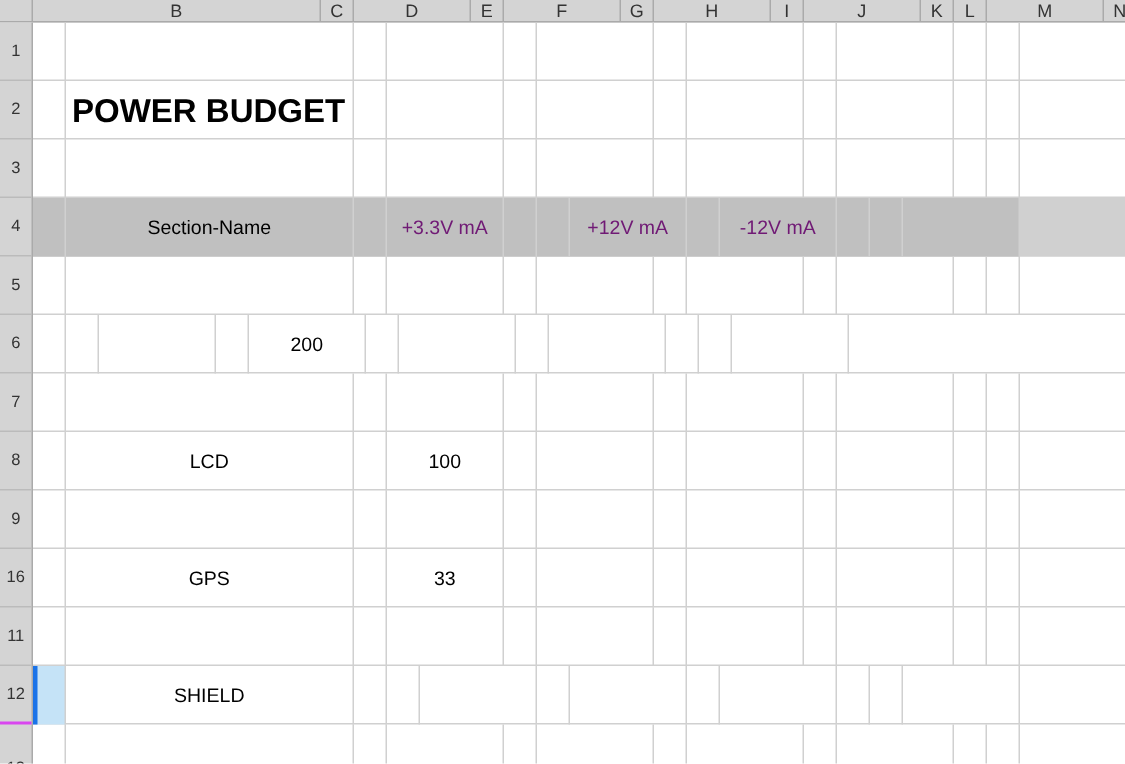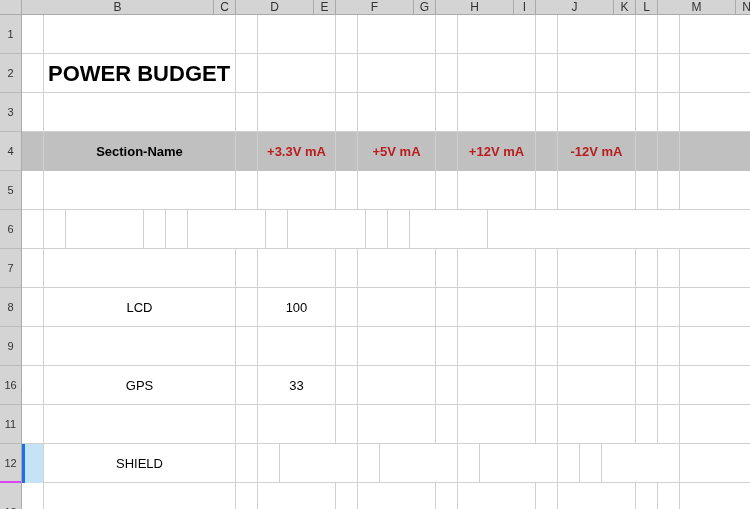--- a/index.html
+++ b/index.html
@@ -95,23 +95,23 @@
     .col-g { width: 22px; min-width: 22px; }
     .col-h { width: 78px; min-width: 78px; }
     .col-i { width: 22px; min-width: 22px; }
     .col-j { width: 78px; min-width: 78px; }
     .col-k { width: 22px; min-width: 22px; }
     .col-l { width: 22px; min-width: 22px; }
     .col-m { width: 78px; min-width: 78px; }
     .col-n { width: 22px; min-width: 22px; }
 
     .cell-center { justify-content: center; }
-    .cell-bold { font-weight: bold; }
-    .cell-blue { color: #b91c1c; align-items: center; }
-    .cell-red { color: #b91c1c; }
+    .cell-bold { font-weight: normal; }
+    .cell-blue { color: #701a75; align-items: center; }
+    .cell-red { color: #701a75; }
     .bg-header { background-color: #c0c0c0; }
 
     .text-center { text-align: center; width: 100%; }
 
     
     .left-blue-border {
       border-left: 3px solid #1a73e8;
     }
   </style>
 </head>
@@ -213,23 +213,20 @@
       <div class="grid-row" style="background:#d0d0d0;">
         <div class="cell col-a bg-header"></div>
         <div class="cell col-b cell-bold cell-center bg-header">
           <span class="text-center">Section-Name</span>
         </div>
         <div class="cell col-c bg-header"></div>
         <div class="cell col-d cell-bold cell-center cell-blue bg-header">
           <span class="text-center">+3.3V mA</span>
         </div>
         <div class="cell col-e bg-header"></div>
-        <div class="cell col-f cell-bold cell-center cell-blue bg-header">
-          <span class="text-center">+5V mA</span>
-        </div>
         <div class="cell col-g bg-header"></div>
         <div class="cell col-h cell-bold cell-center cell-blue bg-header">
           <span class="text-center">+12V mA</span>
         </div>
         <div class="cell col-i bg-header"></div>
         <div class="cell col-j cell-bold cell-center cell-red bg-header">
           <span class="text-center">-12V mA</span>
         </div>
         <div class="cell col-k bg-header"></div>
         <div class="cell col-l bg-header"></div>
@@ -252,20 +249,23 @@
         <div class="cell col-l"></div>
         <div class="cell col-m"></div>
 
       </div>
 
       <div class="grid-row">
         <div class="cell col-a"></div>
         <div class="cell col-c"></div>
         <div class="cell col-d cell-center"></div>
         <div class="cell col-e"></div>
+        <div class="cell col-f cell-center">
+          <span class="text-center">200</span>
+        </div>
         <div class="cell col-g"></div>
         <div class="cell col-h cell-center"></div>
         <div class="cell col-i"></div>
         <div class="cell col-j cell-center"></div>
         <div class="cell col-k"></div>
         <div class="cell col-l"></div>
         <div class="cell col-m"></div>
 
       </div>
 

